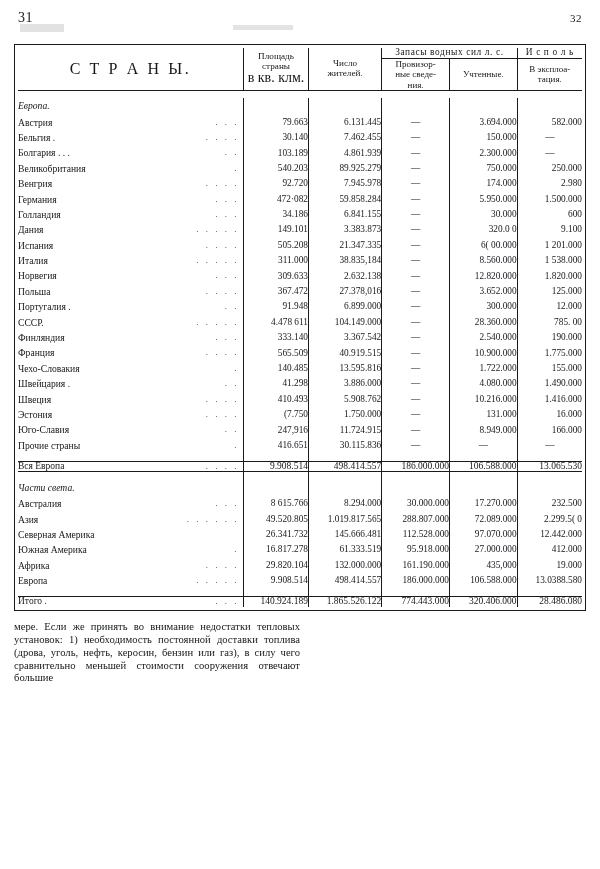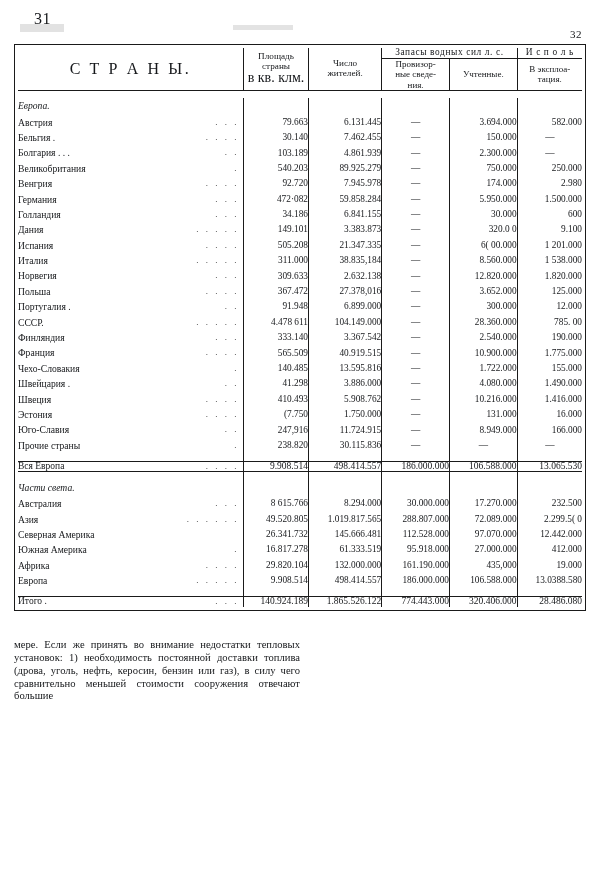--- a/index.html
+++ b/index.html
@@ -24,29 +24,29 @@
   }
 
   
   .runhead {
     position: relative;
     height: 30px;
     margin: 8px 18px 0 18px;
   }
   .folio-left {
     position: absolute;
-    left: 16px;
+    left: 0;
     top: 2px;
-    font-size: 16px;
+    font-size: 14px;
     letter-spacing: 0.5px;
   }
   .folio-right {
     position: absolute;
     right: 0;
-    top: 20px;
+    top: 4px;
     font-size: 11px;
     letter-spacing: 0.5px;
   }
   .runhead-title {
     text-align: center;
     font-size: 12px;
     letter-spacing: 3px;
     font-weight: bold;
     padding-top: 2px;
   }
@@ -167,21 +167,21 @@
   .footnotes {
     margin: 6px 20px 0 26px;
     font-size: 9.3px;
     display: flex;
     justify-content: space-between;
   }
   .footnotes span { white-space: nowrap; }
 
   
   .bodytext {
-    margin: 28px 14px 0 14px;
+    margin: 10px 14px 0 14px;
     display: flex;
     gap: 32px;
     font-size: 10.6px;
     line-height: 1.22;
     text-align: justify;
   }
   .bodytext .col { width: 50%; }
   .bodytext p { margin: 0; }
   .hang { text-indent: 0; }
 </style>
@@ -412,21 +412,21 @@
       <tr>
         <td class="rowname"><span>Юго-Славия</span><span class="dots">. .</span></td>
         <td class="num vline">247,916</td>
         <td class="num vline">11.724.915</td>
         <td class="numc vline">—</td>
         <td class="num vline">8.949.000</td>
         <td class="num vline">166.000</td>
       </tr>
       <tr>
         <td class="rowname"><span>Прочие страны</span><span class="dots">.</span></td>
-        <td class="num vline">238.820</td>
+        <td class="num vline">416.651</td>
         <td class="num vline">30.115.836</td>
         <td class="numc vline">—</td>
         <td class="numc vline">—</td>
         <td class="numc vline">—</td>
       </tr>
 
       <tr class="spacer">
             <td></td>
             <td class="vline"></td>
             <td class="vline"></td>

